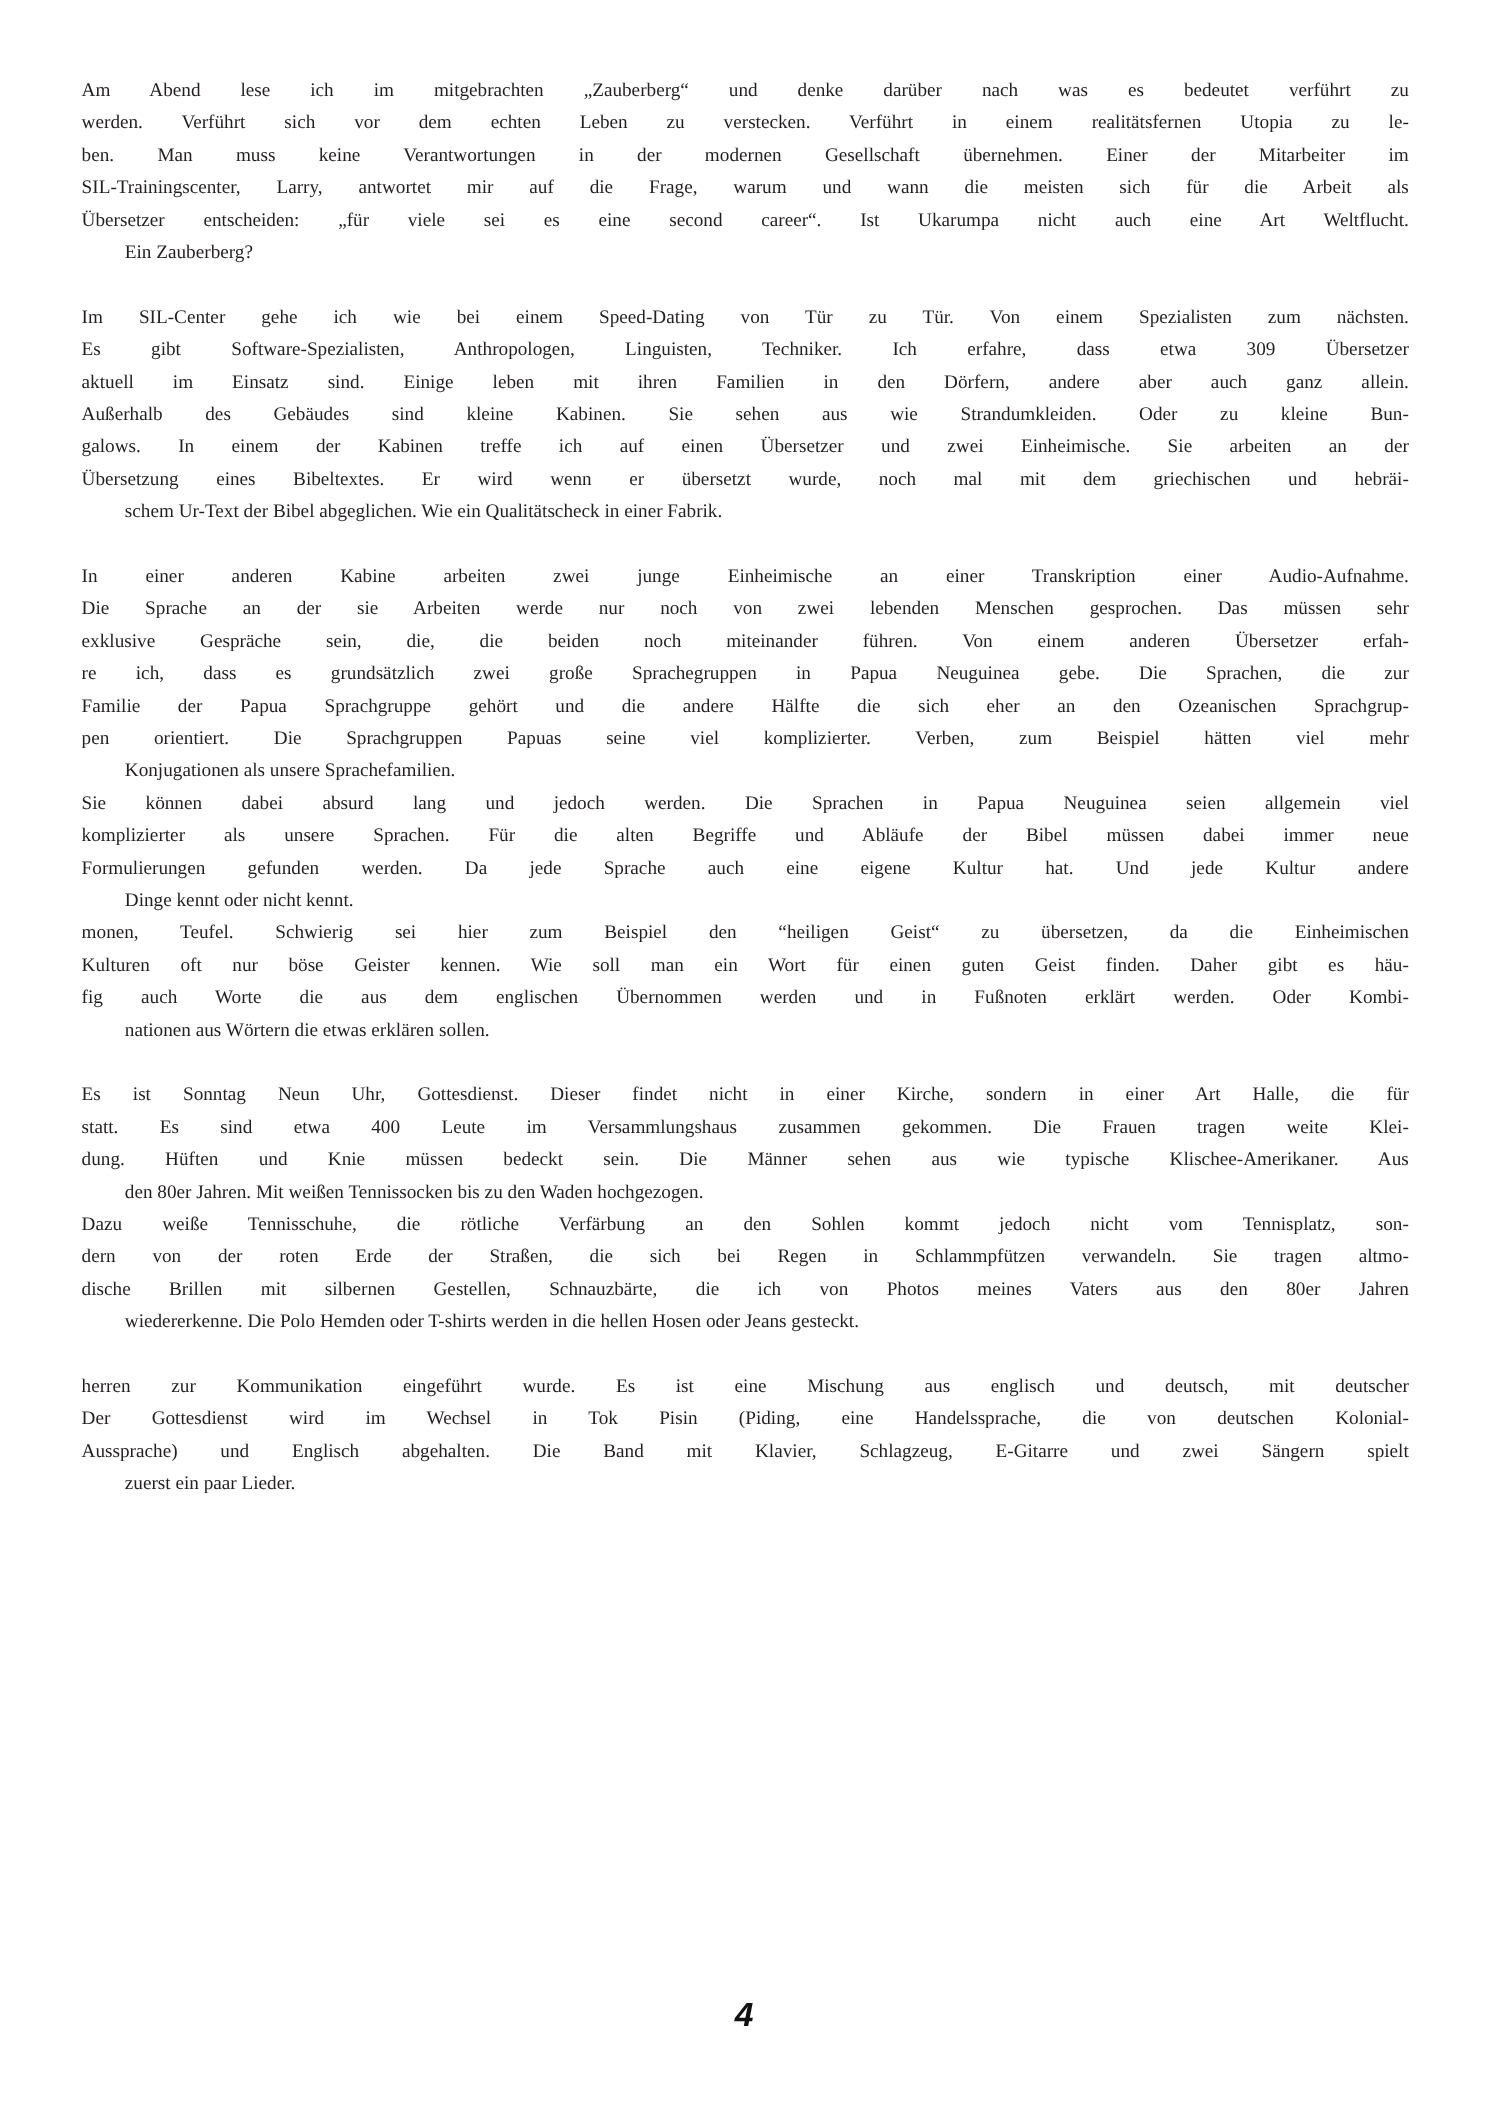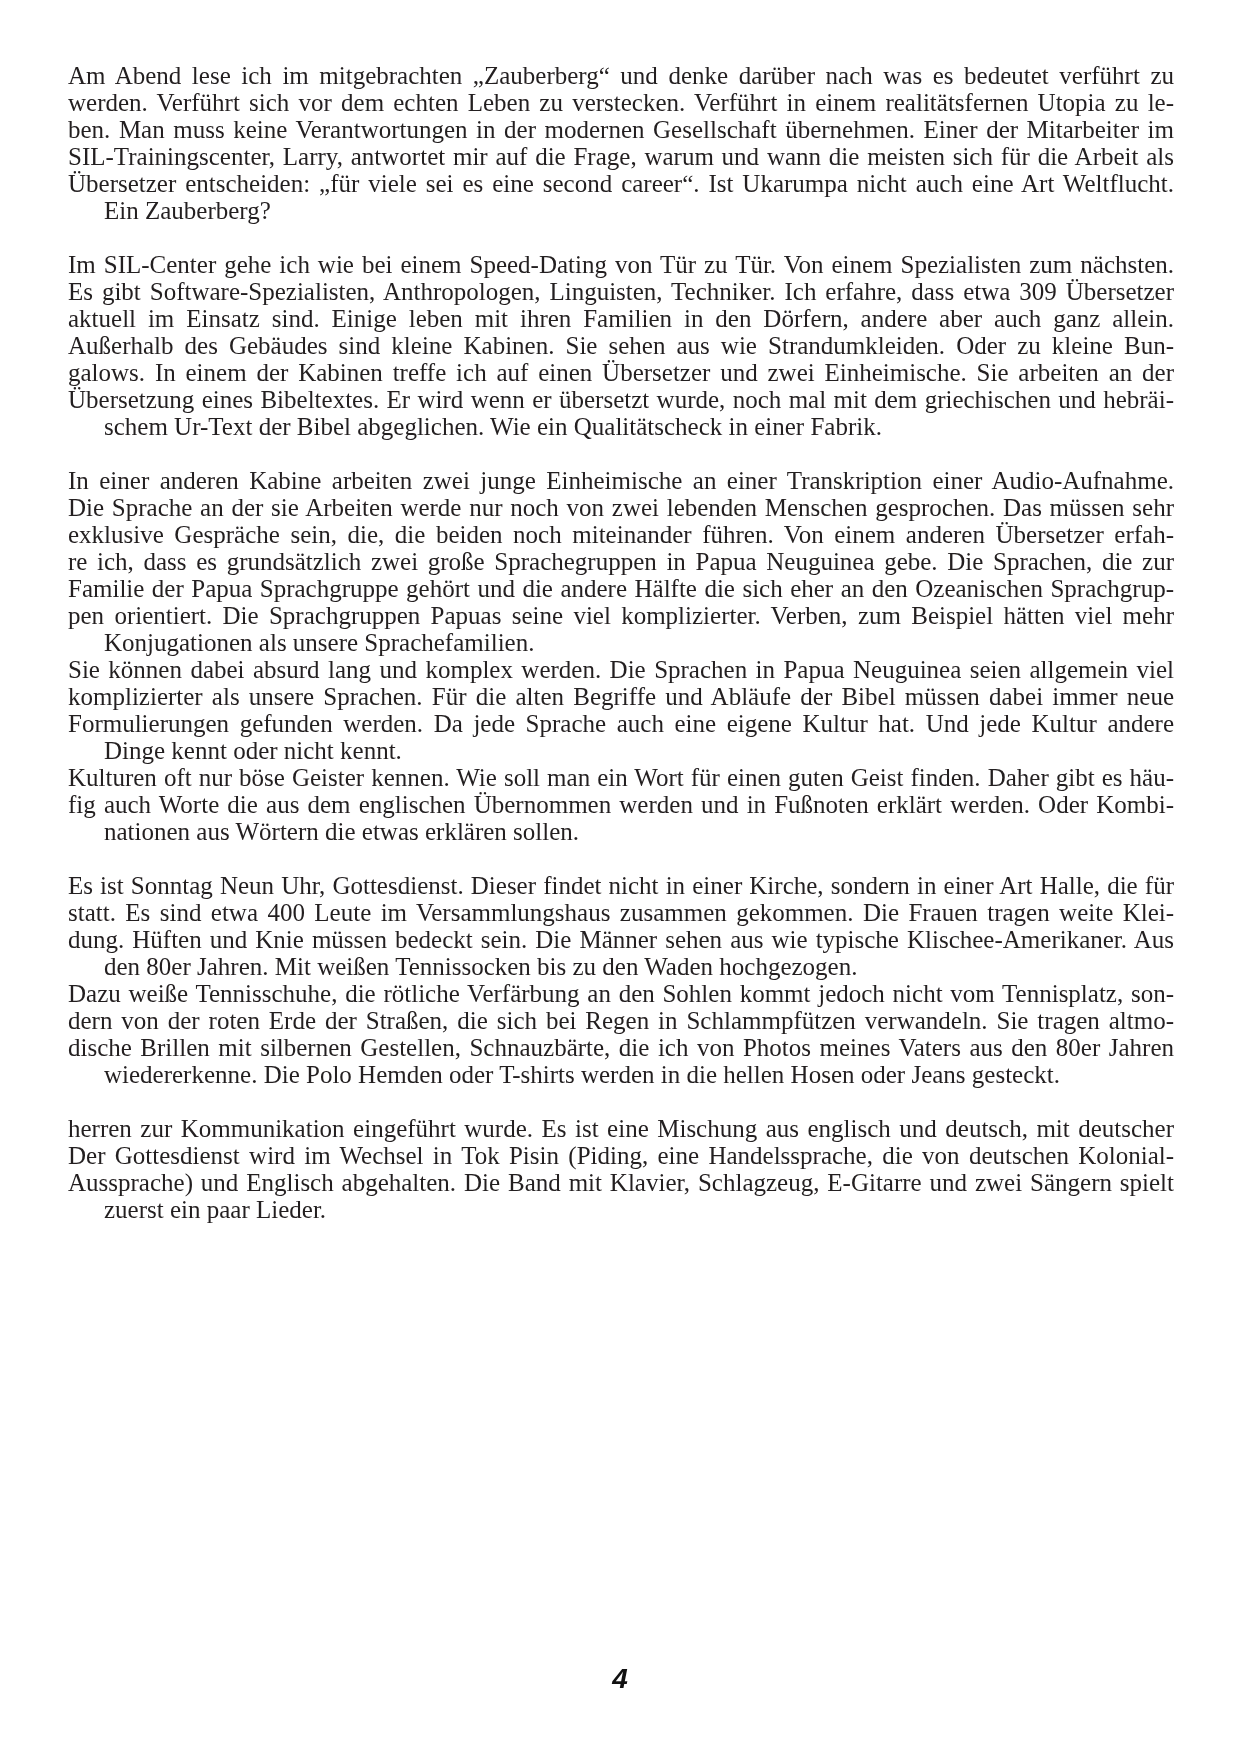--- a/index.html
+++ b/index.html
@@ -3,21 +3,21 @@
 <meta charset="utf-8">
 <style>
   html, body { margin: 0; padding: 0; background: #ffffff; }
   body { width: 1240px; height: 1753px; position: relative; overflow: hidden; }
   .page {
     position: absolute; left: 0; top: 0; width: 1240px; height: 1753px; background: #fff;
   }
   .text-block {
     position: absolute; left: 68px; width: 1106px; top: 62px;
     font-family: "Liberation Serif", "DejaVu Serif", serif;
-    font-size: 25px; line-height: 27px; color: #231f20;
+    font-size: 16px; line-height: 27px; color: #231f20;
   }
   .para { margin: 0; }
   .para + .para { margin-top: 0; }
   .line {
     display: block; white-space: nowrap;
     text-align: justify; text-align-last: justify;
     height: 27px;
   }
   .line.last { text-align-last: left; margin-left: 36px; }
   .blank { height: 27px; }
@@ -54,26 +54,27 @@
       <div class="para">
         <span class="line">In einer anderen Kabine arbeiten zwei junge Einheimische an einer Transkription einer Audio-Aufnahme.</span>
         <span class="line">Die Sprache an der sie Arbeiten werde nur noch von zwei lebenden Menschen gesprochen. Das müssen sehr</span>
         <span class="line">exklusive Gespräche sein, die, die beiden noch miteinander führen. Von einem anderen Übersetzer erfah-</span>
         <span class="line">re ich, dass es grundsätzlich zwei große Sprachegruppen in Papua Neuguinea gebe. Die Sprachen, die zur</span>
         <span class="line">Familie der Papua Sprachgruppe gehört und die andere Hälfte die sich eher an den Ozeanischen Sprachgrup-</span>
         <span class="line">pen orientiert. Die Sprachgruppen Papuas seine viel komplizierter. Verben, zum Beispiel hätten viel mehr</span>
         <span class="line last">Konjugationen als unsere Sprachefamilien.</span>
       </div>
       <div class="para">
-        <span class="line">Sie können dabei absurd lang und komplex werden. Die Sprachen in Papua Neuguinea seien allgemein viel</span>
+        <span class="line">Sie können dabei absurd lang und jedoch werden. Die Sprachen in Papua Neuguinea seien allgemein viel</span>
         <span class="line">komplizierter als unsere Sprachen. Für die alten Begriffe und Abläufe  der Bibel müssen dabei immer neue</span>
         <span class="line">Formulierungen gefunden werden. Da jede Sprache auch eine eigene Kultur hat. Und jede Kultur andere</span>
         <span class="line last">Dinge kennt oder nicht kennt.</span>
       </div>
       <div class="para">
+        <span class="line">monen, Teufel. Schwierig sei hier zum Beispiel den “heiligen Geist“ zu übersetzen, da die Einheimischen</span>
         <span class="line">Kulturen oft nur böse Geister kennen. Wie soll man ein Wort für einen guten Geist finden. Daher gibt es häu-</span>
         <span class="line">fig auch Worte die aus dem englischen Übernommen werden und in Fußnoten erklärt werden. Oder Kombi-</span>
         <span class="line last">nationen aus Wörtern die etwas erklären sollen.</span>
       </div>
       <div class="blank"></div>
       <div class="para">
         <span class="line">Es ist Sonntag Neun Uhr, Gottesdienst. Dieser findet nicht in einer Kirche, sondern in einer Art Halle, die für</span>
         <span class="line">statt. Es sind etwa 400 Leute im Versammlungshaus zusammen gekommen. Die Frauen tragen weite Klei-</span>
         <span class="line">dung. Hüften und Knie müssen bedeckt sein. Die Männer sehen aus wie typische Klischee-Amerikaner. Aus</span>
         <span class="line last">den 80er Jahren. Mit weißen Tennissocken bis zu den Waden hochgezogen.</span>

